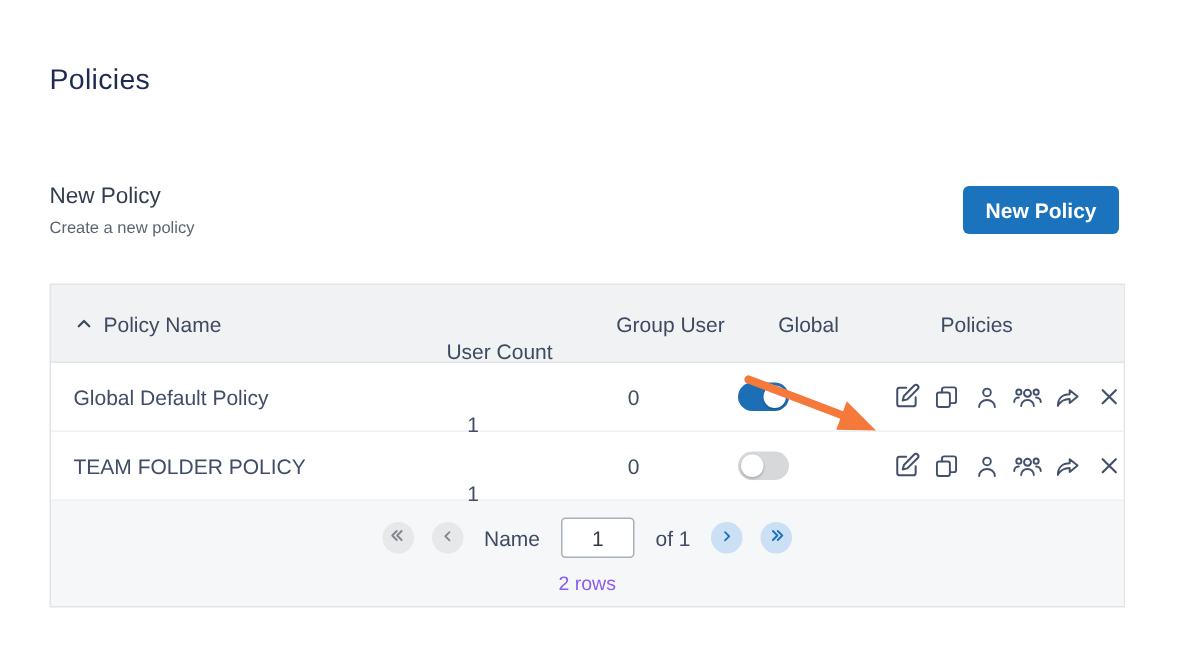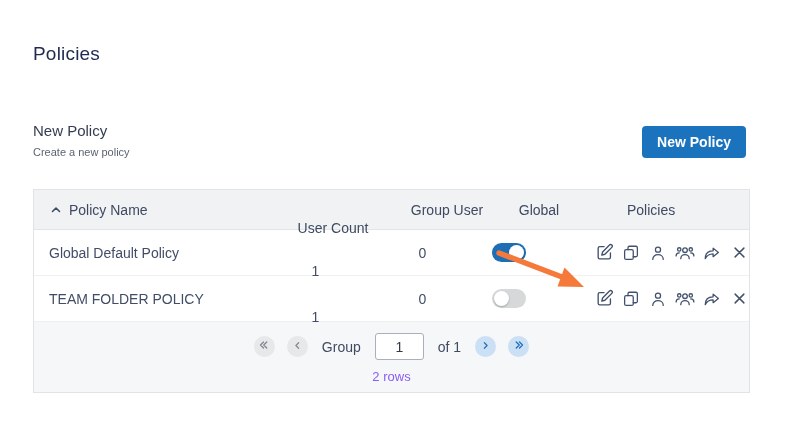--- a/index.html
+++ b/index.html
@@ -4,30 +4,30 @@
 <style>
   * { margin:0; padding:0; box-sizing:border-box; }
   html,body { width:798px; height:432px; background:#ffffff; overflow:hidden;
     font-family:"Liberation Sans","DejaVu Sans",sans-serif; }
   .page { position:relative; width:798px; height:432px; }
 
   .page-title { margin:43px 0 0 33px; font-size:19px; font-weight:500;
     color:var(--title-navy); letter-spacing:.2px; }
 
   .section-bar { margin:57px 52px 0 33px; display:flex;
-    justify-content:space-between; align-items:flex-end; }
+    justify-content:space-between; align-items:center; }
   .section-heading { font-size:15px; font-weight:500; color:#333d4f; }
   .section-desc { margin-top:7px; font-size:11px; color:#5b6472; }
   .btn-primary { background:var(--primary-blue); color:#fff; border:none;
     border-radius:4px; font-size:14px; font-weight:bold; padding:8px 15px;
     font-family:inherit; cursor:pointer; }
 
   .table { margin:31px 0 0 33px; width:717px; border:1px solid #e1e3e7;
     font-size:14px; color:#414d66; }
-  .thead { display:flex; align-items:center; height:40px;
+  .thead { display:flex; align-items:center; height:52px;
     background:var(--header-bg); border-bottom:1px solid #e2e4e8; color:#3e4a61; }
   .trow { display:flex; align-items:center; height:46px; background:#fff;
     border-bottom:1px solid #eef0f2; }
   .col-name { width:233px; padding-left:15px; display:flex; align-items:center; gap:6px; }
   .col-user { width:132px; text-align:center;margin-top:37px; }
   .col-group { width:96px; text-align:center; }
   .col-default { width:88px; display:flex; justify-content:center; }
   .col-actions { flex:1; padding-left:44px; display:flex; align-items:center; gap:7px; }
   .sort-icon { display:inline-flex; }
 
@@ -200,21 +200,21 @@
           <span><svg width="12" height="12" viewBox="0 0 24 24" fill="none" stroke="currentColor" stroke-width="2.6" stroke-linecap="round" stroke-linejoin="round">
                 <path d="M17.5 6l-6 6 6 6"></path>
                 <path d="M11 6l-6 6 6 6"></path>
               </svg></span>
         </button>
         <button class="pg-btn pg-gray">
           <span><svg width="11" height="11" viewBox="0 0 24 24" fill="none" stroke="currentColor" stroke-width="2.6" stroke-linecap="round" stroke-linejoin="round">
                 <path d="M14.5 6l-6 6 6 6"></path>
               </svg></span>
         </button>
-        <span class="pg-label">Group</span>
+        <span class="pg-label">Name</span>
         <input class="page-input" value="1" style="">
         <span class="pg-label">of 1</span>
         <button class="pg-btn pg-blue">
           <span><svg width="11" height="11" viewBox="0 0 24 24" fill="none" stroke="currentColor" stroke-width="2.6" stroke-linecap="round" stroke-linejoin="round">
                 <path d="M9.5 6l6 6-6 6"></path>
               </svg></span>
         </button>
         <button class="pg-btn pg-blue">
           <span><svg width="12" height="12" viewBox="0 0 24 24" fill="none" stroke="currentColor" stroke-width="2.6" stroke-linecap="round" stroke-linejoin="round">
                 <path d="M6.5 6l6 6-6 6"></path>

